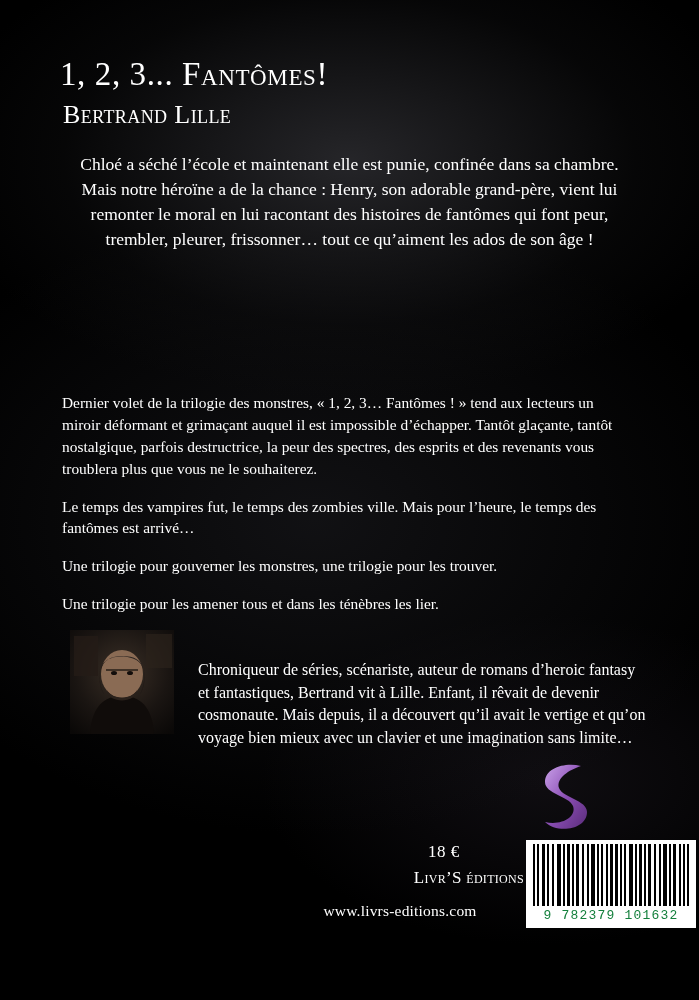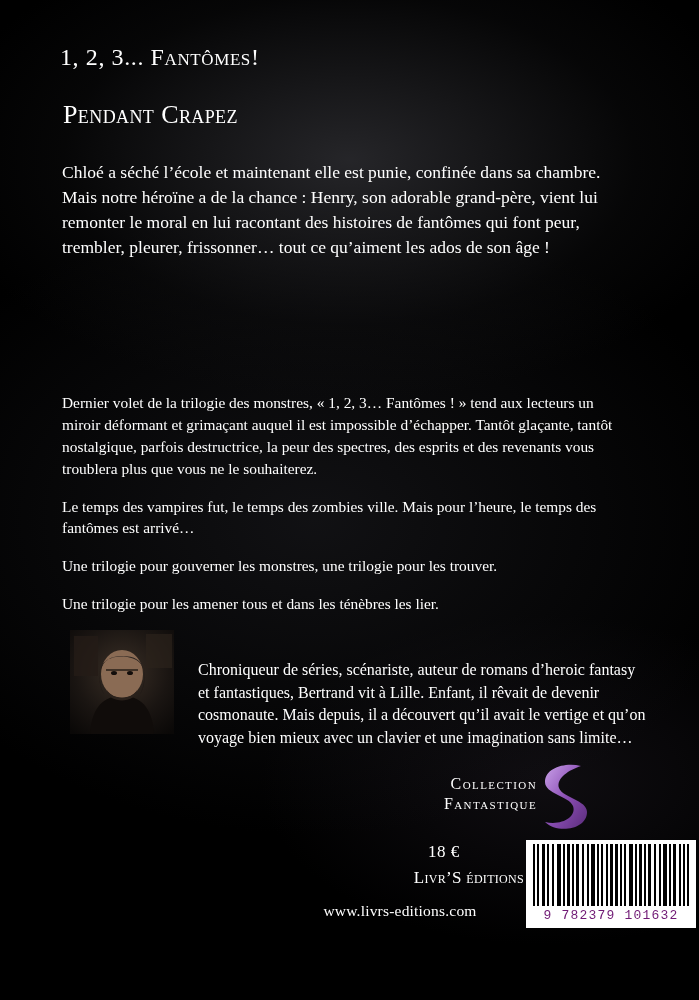--- a/index.html
+++ b/index.html
@@ -28,43 +28,43 @@
   .inner {
     position: absolute;
     left: 60px;
     right: 38px;
     top: 0;
     bottom: 0;
   }
   .title {
     position: absolute;
     left: 0;
-    top: 44px;
-    font-size: 24px;
+    top: 56px;
+    font-size: 33px;
     letter-spacing: 0.6px;
     white-space: nowrap;
     font-variant: small-caps;
   }
   .author {
     position: absolute;
     left: 3px;
     top: 100px;
     font-size: 26px;
     font-variant: small-caps;
     letter-spacing: 0.4px;
     white-space: nowrap;
   }
   .blurb {
     position: absolute;
     left: 2px;
-    top: 160px;
+    top: 152px;
     width: 575px;
     font-size: 17.5px;
     line-height: 1.42;
-    text-align: left;
+    text-align: center;
   }
   .blurb p { margin: 0 0 14px 0; }
   .critique {
     position: absolute;
     left: 2px;
     top: 392px;
     width: 572px;
     font-size: 15.4px;
     line-height: 1.42;
   }
@@ -165,36 +165,36 @@
   .bars i {
     position: absolute;
     top: 0;
     bottom: 0;
     background: #000;
     display: block;
   }
   .barcode-digits {
     position: relative;
     height: 20px;
-    color: #701a75;
+    color: #15803d;
     font-family: "Liberation Mono", monospace;
     font-size: 13px;
     letter-spacing: 1.2px;
     text-align: center;
     line-height: 20px;
   }
 </style>
 </head>
 <body>
 
 <div class="page">
   <div class="inner">
 
     <div class="title">1, 2, 3... Fantômes!</div>
-    <div class="author">Pendant Crapez</div>
+    <div class="author">Bertrand Lille</div>
 
     <div class="blurb">
       <p>Chloé a séché l’école et maintenant elle est punie, confinée dans sa chambre. Mais notre héroïne a de la chance : Henry, son adorable grand-père, vient lui remonter le moral en lui racontant des histoires de fantômes qui font peur, trembler, pleurer, frissonner… tout ce qu’aiment les ados de son âge !</p>
     </div>
 
     <div class="critique">
       <p>Dernier volet de la trilogie des monstres, « 1, 2, 3… Fantômes ! » tend aux lecteurs un miroir déformant et grimaçant auquel il est impossible d’échapper. Tantôt glaçante, tantôt nostalgique, parfois destructrice, la peur des spectres, des esprits et des revenants vous troublera plus que vous ne le souhaiterez.</p>
       <p>Le temps des vampires fut, le temps des zombies ville. Mais pour l’heure, le temps des fantômes est arrivé…</p>
       <p>Une trilogie pour gouverner les monstres, une trilogie pour les trouver.</p>
       <p>Une trilogie pour les amener tous et dans les ténèbres les lier.</p>
@@ -227,24 +227,20 @@
           <ellipse cx="60" cy="43" rx="3" ry="2" fill="#120d0b"></ellipse>
           <rect x="36" y="39" width="32" height="2" fill="#0d0a09" opacity="0.6"></rect>
         </svg>
       </div>
       <div class="bio-text">
         <p>Chroniqueur de séries, scénariste, auteur de romans d’heroic fantasy et fantastiques, Bertrand vit à Lille. Enfant, il rêvait de devenir cosmonaute. Mais depuis, il a découvert qu’il avait le vertige et qu’on voyage bien mieux avec un clavier et une imagination sans limite…</p>
       </div>
     </div>
 
     <div class="collection">
-      <div class="collection-lines">
-        <div>Collection</div>
-        <div>Fantastique</div>
-      </div>
       <div class="collection-swash">
         <svg width="66" height="80" viewBox="0 0 66 80" aria-hidden="true">
           <defs>
             <linearGradient id="sw" x1="0" y1="0" x2="1" y2="1">
               <stop offset="0%" stop-color="#c9a0e8"></stop>
               <stop offset="50%" stop-color="#8b4fb5"></stop>
               <stop offset="100%" stop-color="#5a2b7a"></stop>
             </linearGradient>
           </defs>
           <path d="M52 6 C36 2 16 8 16 22 C16 34 40 36 44 46 C48 57 32 66 16 62 C28 74 58 70 58 52 C58 40 34 38 30 28 C27 18 40 10 52 6 Z" fill="url(#sw)"></path>

